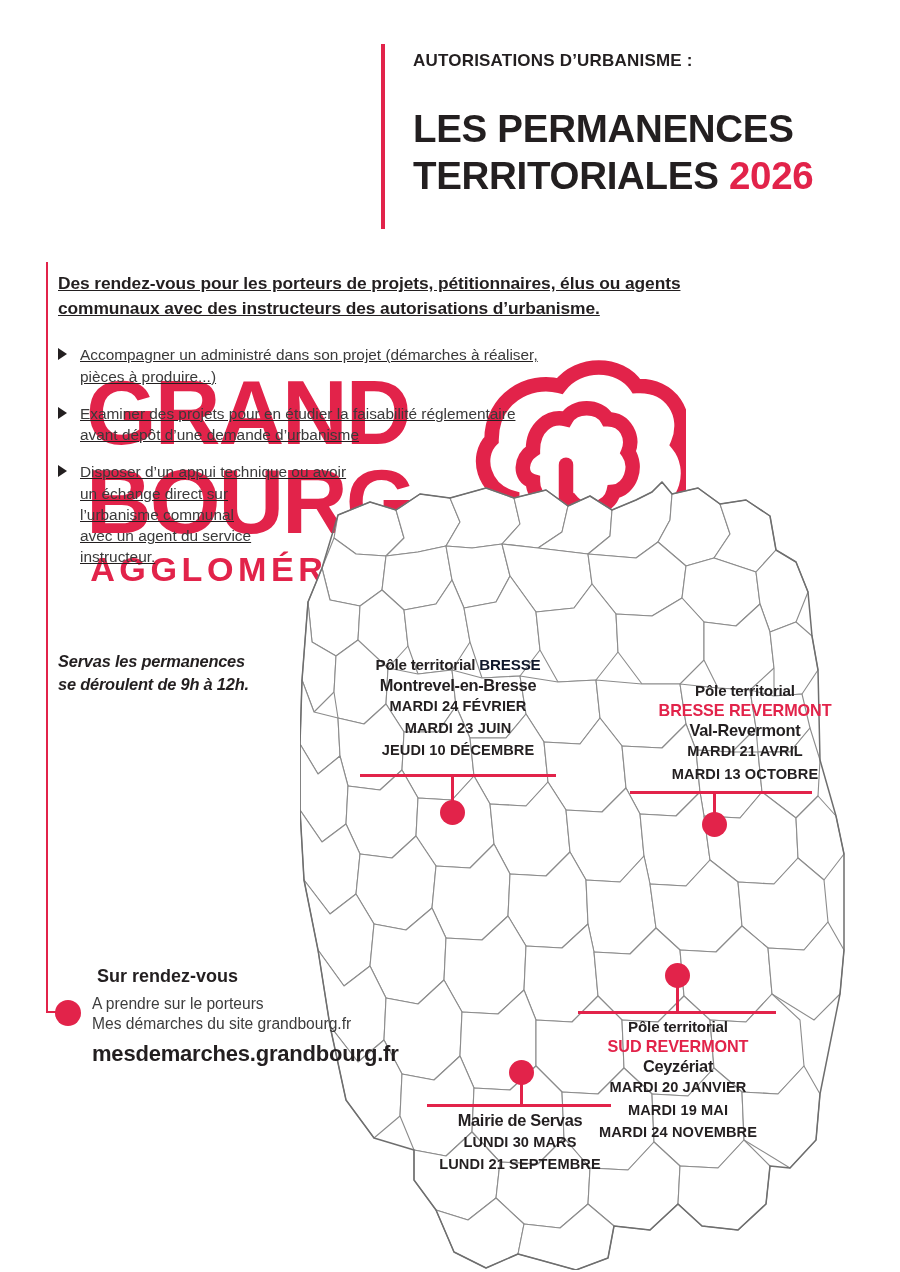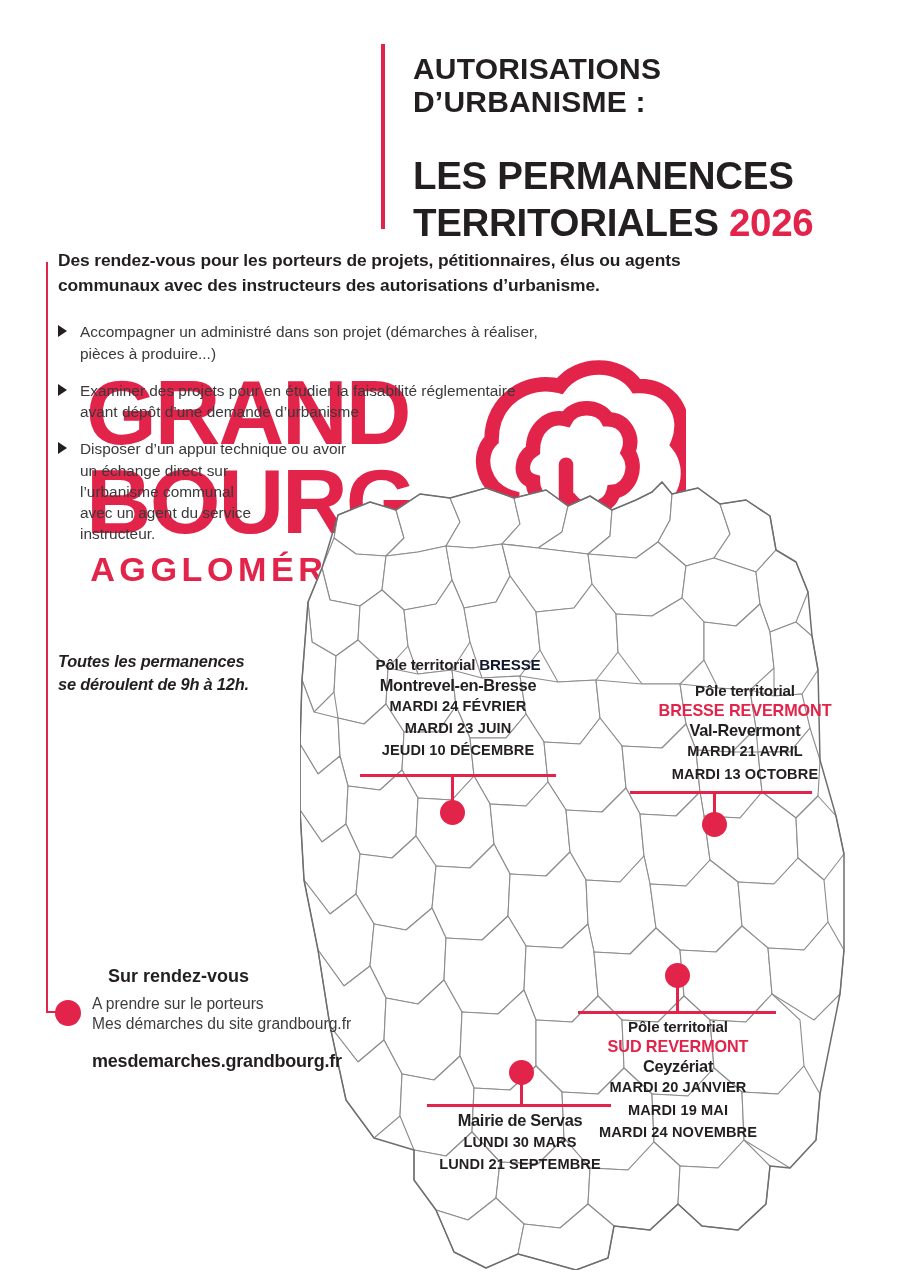--- a/index.html
+++ b/index.html
@@ -39,21 +39,21 @@
     background: #e2234a;
   }
 
   .header-text {
     position: absolute;
     left: 413px;
     top: 52px;
     width: 470px;
   }
   .kicker {
-    font-size: 30px;
+    font-size: 17px;
     font-weight: bold;
     letter-spacing: 0.2px;
     color: #231f20;
     line-height: 1.1;
     margin: 0 0 34px 0;
   }
   .big-title {
     font-size: 38.5px;
     font-weight: bold;
     letter-spacing: -0.3px;
@@ -87,22 +87,23 @@
     top: 1011px;
     width: 16px;
     height: 2px;
     background: #e2234a;
   }
 
   
   .intro {
     position: absolute;
     left: 58px;
-    top: 248px;
+    top: 271px;
     width: 790px;
+    text-decoration: underline;
   }
   .intro-lead {
     font-size: 17.4px;
     font-weight: bold;
     line-height: 1.42;
     margin: 0 0 24px 0;
     letter-spacing: -0.1px;
   }
   .intro-q {
     font-size: 17.4px;
@@ -145,31 +146,31 @@
   
   .rdv {
     position: absolute;
     left: 92px;
     top: 966px;
     width: 360px;
   }
   .rdv-title {
     font-size: 18px;
     font-weight: bold;
-    margin: 0 0 7px 16px;
+    margin: 0 0 7px 5px;
   }
   .rdv-line {
     font-size: 15.6px;
     line-height: 1.3;
     color: #3d3d3d;
   }
   .rdv-strong {
-    font-size: 18px;
-    font-weight: bold;
-    margin-top: 16px;
+    font-size: 22px;
+    font-weight: bold;
+    margin-top: 6px;
     letter-spacing: -0.2px;
   }
 
   
   .map-wrap {
     position: absolute;
     left: 300px;
     top: 480px;
     width: 600px;
     height: 790px;
@@ -296,21 +297,21 @@
         <span class="ln">Disposer d’un appui technique ou avoir</span>
         <span class="ln">un échange direct sur</span>
         <span class="ln">l’urbanisme communal</span>
         <span class="ln">avec un agent du service</span>
         <span class="ln">instructeur.</span>
       </li>
     </ul>
   </div>
 
   <div class="hours">
-    <div>Toutes les permanences</div>
+    <div>Servas les permanences</div>
     <div>se déroulent de 9h à 12h.</div>
   </div>
 
   <div class="map-wrap">
     <svg class="map-svg" viewBox="0 0 600 790">
       <g fill="#ffffff" stroke="#8c8c8c" stroke-width="1.1" stroke-linejoin="round">
 
         <path d="M38 35 L70 22 L96 30 L104 58 L86 76 L56 74 L34 58 Z"></path>
         <path d="M104 58 L96 30 L120 14 L150 18 L160 42 L146 66 L118 72 L86 76 Z"></path>
         <path d="M160 42 L150 18 L186 8 L214 18 L220 44 L202 64 L172 68 L146 66 Z"></path>

